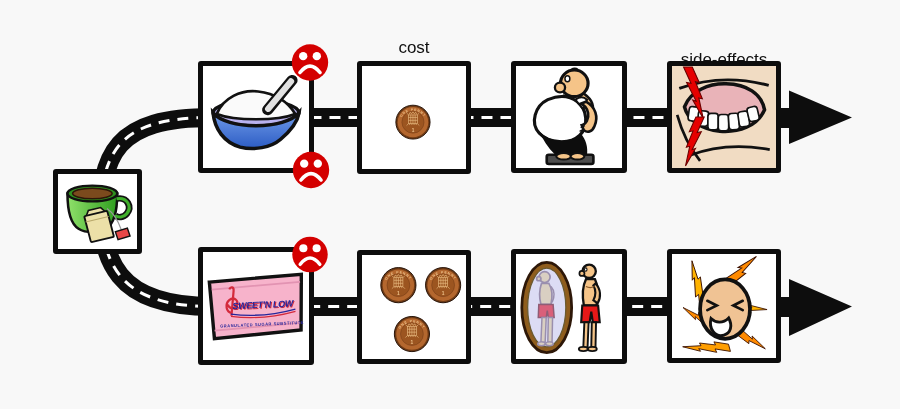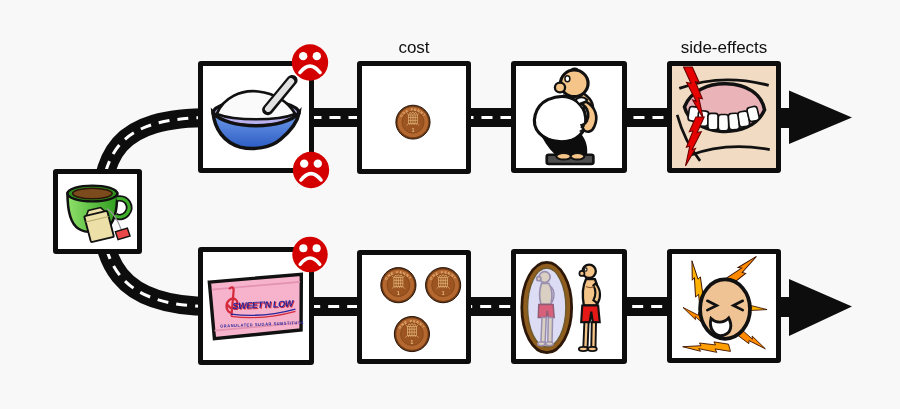--- a/index.html
+++ b/index.html
@@ -59,21 +59,21 @@
   <svg class="layer" viewBox="0 0 900 409">
     <path d="M 100 228 C 100 152 116 117.5 212 117.5 L 780 117.5" fill="none" stroke="#0d0d0d" stroke-width="19"></path>
     <path d="M 100 228 C 100 152 116 117.5 212 117.5 L 780 117.5" fill="none" stroke="#ffffff" stroke-width="3" stroke-dasharray="11 8"></path>
     <path d="M 100 192 C 100 262 116 306.5 212 306.5 L 780 306.5" fill="none" stroke="#0d0d0d" stroke-width="19"></path>
     <path d="M 100 192 C 100 262 116 306.5 212 306.5 L 780 306.5" fill="none" stroke="#ffffff" stroke-width="3" stroke-dasharray="11 8"></path>
     <path d="M 779 108 L 789 108 L 789 90.5 L 852 117.5 L 789 144 L 789 128 L 779 128 Z" fill="#0d0d0d"></path>
     <path d="M 779 297 L 789 297 L 789 279 L 852 306.5 L 789 336 L 789 317 L 779 317 Z" fill="#0d0d0d"></path>
   </svg>
 
   <div class="col-label" style="left:357px;top:38px;width:114px">cost</div>
-  <div class="col-label" style="left:667px;top:38px;width:114px">side-effects</div>
+  <div class="col-label" style="left:667px;top:50px;width:114px">side-effects</div>
 
   <div class="node" style="left:53px;top:169px;width:89px;height:85px">
     <svg viewBox="0 0 100 100" preserveAspectRatio="none">
       <g>
         <path d="M 12 26 C 12 50 17 67 26 73 C 35 79 53 79 61 73 C 70 67 75 50 75 26 Z" fill="url(#cupgrad)" stroke="#111" stroke-width="3.2"></path>
         <path d="M 74 33 C 88 30 94 44 87 53 C 83 58 76 59 72 55" fill="none" stroke="#111" stroke-width="8.5"></path>
         <path d="M 74 33 C 88 30 94 44 87 53 C 83 58 76 59 72 55" fill="none" stroke="#3fae2a" stroke-width="4"></path>
         <ellipse cx="43.5" cy="26" rx="31.5" ry="10.5" fill="#2f8f1f" stroke="#111" stroke-width="3.2"></ellipse>
         <ellipse cx="43.5" cy="26" rx="25" ry="7" fill="#7b4a1d" stroke="#2d1608" stroke-width="2"></ellipse>
         <path d="M 62 46 C 70 52 76 62 80 74" fill="none" stroke="#999" stroke-width="1.5"></path>

